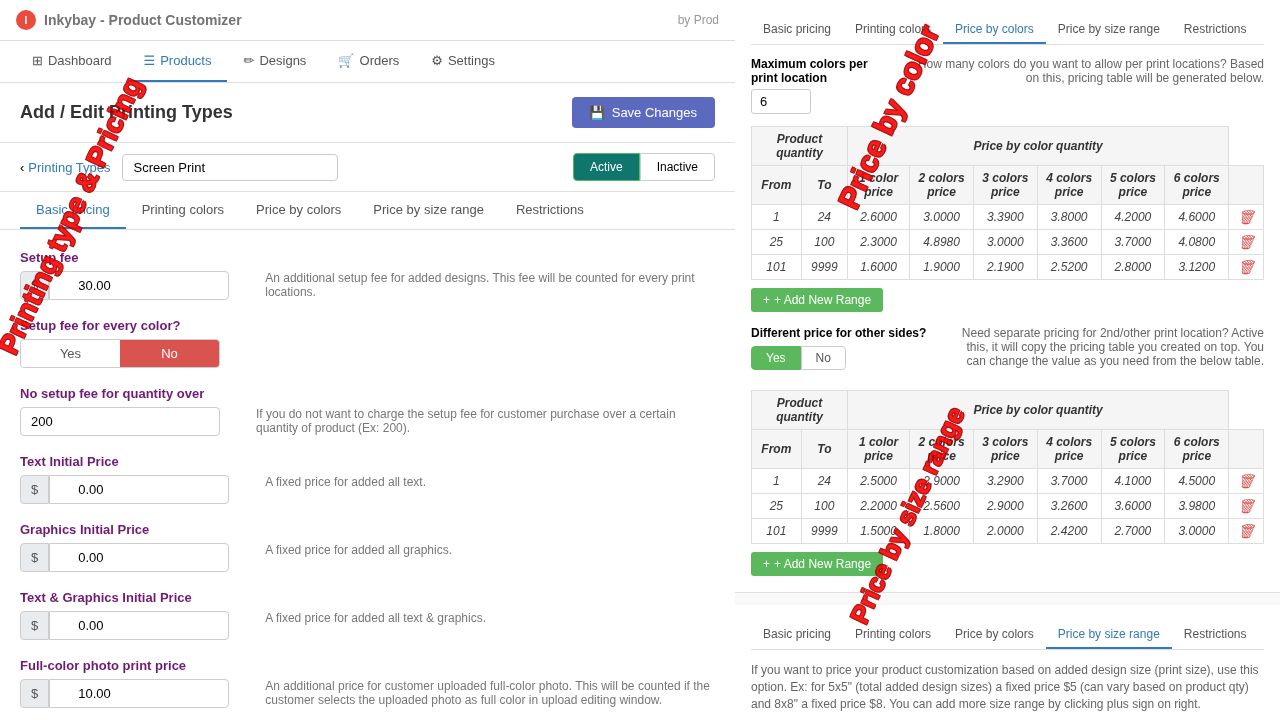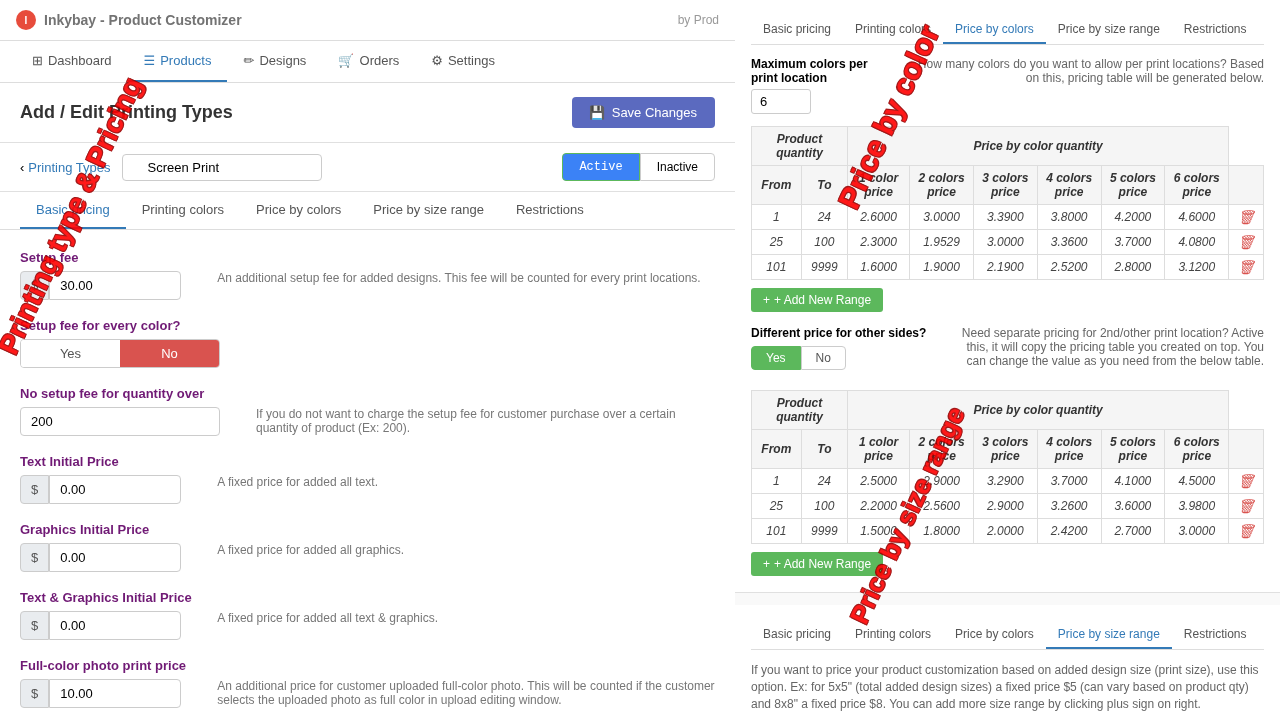--- a/index.html
+++ b/index.html
@@ -24,36 +24,36 @@
     .page-header { background: #fff; padding: 14px 20px; display: flex; align-items: center; justify-content: space-between; border-bottom: 1px solid #e0e0e0; }
     .page-title { font-size: 18px; font-weight: bold; color: #333; }
     .save-btn { background: #5b6abf; color: white; border: none; padding: 8px 18px; border-radius: 4px; cursor: pointer; font-size: 13px; display: flex; align-items: center; gap: 6px; }
 
     
     .breadcrumb-bar { background: #fff; padding: 10px 20px; display: flex; align-items: center; justify-content: space-between; border-bottom: 1px solid #e0e0e0; }
     .breadcrumb-link { color: #337ab7; cursor: pointer; font-size: 13px; text-decoration: none; }
     .breadcrumb-sep { margin: 0 6px; color: #999; }
     .status-group { display: flex; gap: 0; }
     .status-btn { padding: 6px 16px; border: 1px solid #ccc; cursor: pointer; font-size: 12px; background: #fff; }
-    .status-btn.active { background: #3b82f6; color: white; border-color: #5cb85c; font-family: Liberation Mono, monospace; }
+    .status-btn.active { background: #0f766e; color: white; border-color: #5cb85c; }
     .status-btn:first-child { border-radius: 4px 0 0 4px; }
     .status-btn:last-child { border-radius: 0 4px 4px 0; }
 
     
     .tabs-bar { background: #fff; border-bottom: 1px solid #ddd; padding: 0 20px; display: flex; }
     .tab { padding: 10px 16px; cursor: pointer; color: #555; border-bottom: 2px solid transparent; font-size: 13px; }
     .tab.active { color: #337ab7; border-bottom: 2px solid #337ab7; }
 
     
     .content { padding: 20px; overflow-y: auto; flex: 1; background: #fff; }
     .field-row { margin-bottom: 18px; }
     .field-label { font-size: 13px; font-weight: bold; color: #701a75; margin-bottom: 6px; }
     .input-group { display: flex; align-items: center; gap: 0; }
     .input-prefix { background: #e9ecef; border: 1px solid #ccc; padding: 6px 10px; border-radius: 4px 0 0 4px; color: #555; font-size: 13px; }
-    .field-input { border: 1px solid #ccc; padding: 6px 10px; border-radius: 0 4px 4px 0; width: 132px; font-size: 13px; }
+    .field-input { border: 1px solid #ccc; padding: 6px 28px; border-radius: 0 4px 4px 0; width: 180px; font-size: 13px; }
     .field-input-standalone { border: 1px solid #ccc; padding: 6px 10px; border-radius: 4px; width: 200px; font-size: 13px; }
     .field-desc { color: #777; font-size: 12px; margin-left: 20px; flex: 1; }
     .field-row-inner { display: flex; align-items: flex-start; gap: 16px; }
 
     
     .toggle-group { display: flex; border-radius: 4px; overflow: hidden; border: 1px solid #ccc; width: 200px; }
     .toggle-opt { flex: 1; padding: 6px 0; text-align: center; cursor: pointer; font-size: 13px; background: #fff; color: #555; }
     .toggle-opt.selected-no { background: #d9534f; color: white; }
 
     
@@ -126,21 +126,21 @@
       <span>💾</span>
       <span>Save Changes</span>
     </button>
   </div>
 
   <div class="breadcrumb-bar">
     <div style="display:flex;align-items:center;">
       <span style="margin-right:4px;">‹</span>
       <a class="breadcrumb-link">Printing Types</a>
       <span class="breadcrumb-sep"></span>
-      <input type="text" style="border: 1px solid rgb(204, 204, 204); padding: 5px 24px; border-radius: 4px; font-size: 13px; width: 200px;" value="Screen Print">
+      <input type="text" style="border: 1px solid rgb(204, 204, 204); padding: 5px 10px; border-radius: 4px; font-size: 13px; width: 216px;" value="Screen Print">
     </div>
     <div class="status-group">
       <button class="status-btn active">Active</button>
       <button class="status-btn">Inactive</button>
     </div>
   </div>
 
   <div class="tabs-bar">
     <div class="tab active">Basic pricing</div>
     <div class="tab">Printing colors</div>
@@ -276,21 +276,21 @@
             <td>3.3900</td>
             <td>3.8000</td>
             <td>4.2000</td>
             <td>4.6000</td>
             <td><span class="delete-icon">🗑</span></td>
           </tr>
           <tr>
             <td>25</td>
             <td>100</td>
             <td>2.3000</td>
-            <td>1.9529</td>
+            <td>4.8980</td>
             <td>3.0000</td>
             <td>3.3600</td>
             <td>3.7000</td>
             <td>4.0800</td>
             <td><span class="delete-icon">🗑</span></td>
           </tr>
           <tr>
             <td>101</td>
             <td>9999</td>
             <td>1.6000</td>

